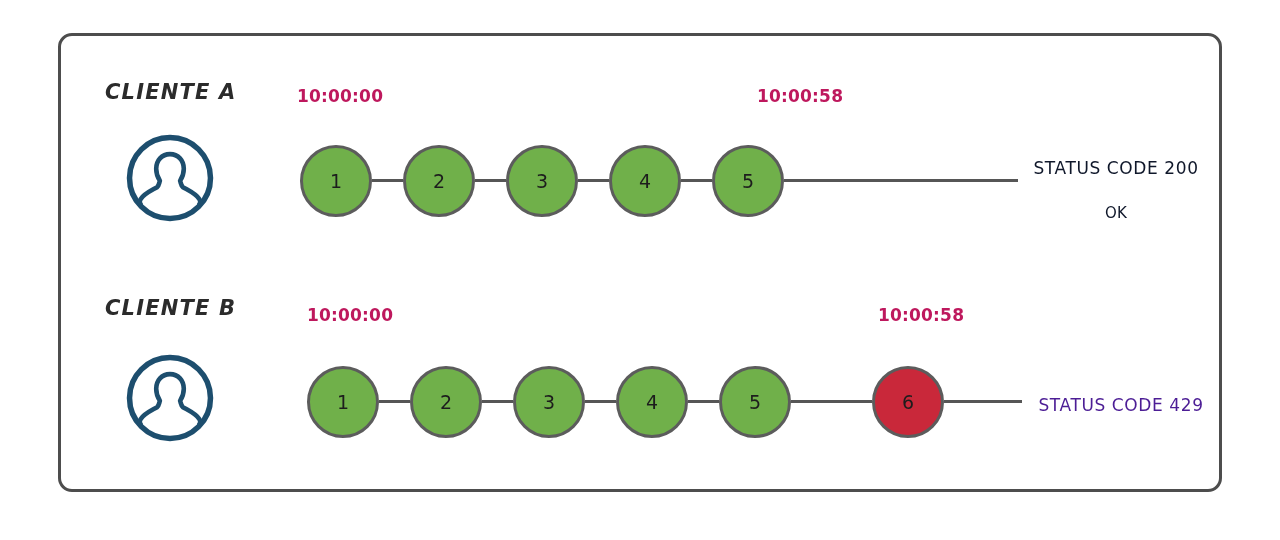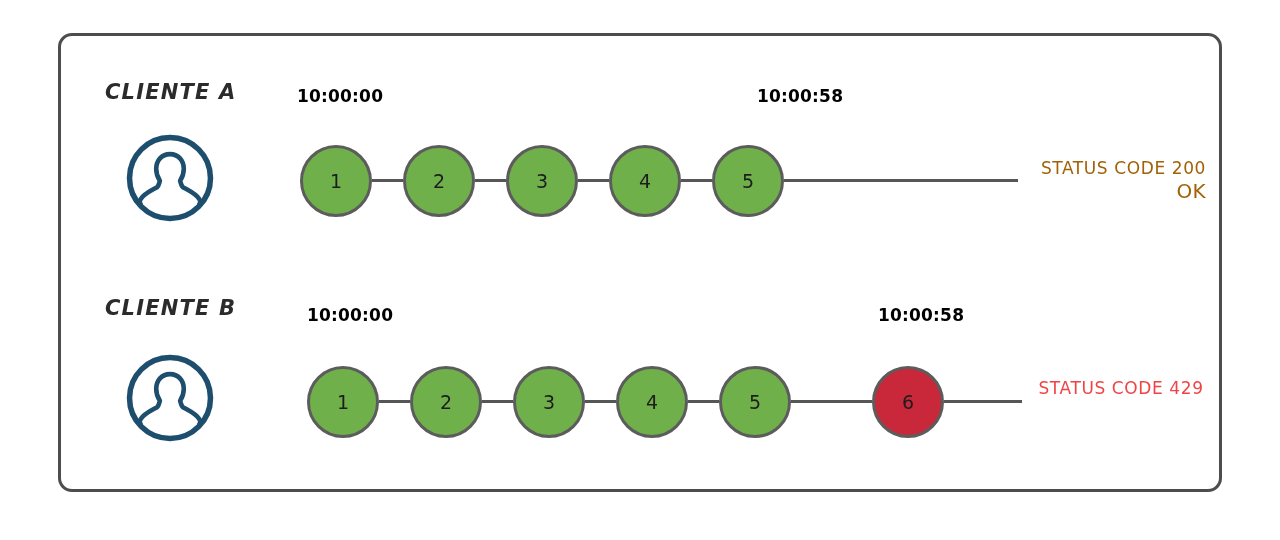--- a/index.html
+++ b/index.html
@@ -50,21 +50,21 @@
   .avatar {
     position: absolute;
     width: 92px;
     height: 92px;
   }
   .timestamp {
     position: absolute;
     font-family: "DejaVu Sans", sans-serif;
     font-size: 17px;
     font-weight: bold;
-    color: #000000;
+    color: #be185d;
     letter-spacing: 0.2px;
     white-space: nowrap;
   }
   .track {
     position: absolute;
     height: 90px;
   }
   .conn {
     position: absolute;
     height: 3px;
@@ -99,22 +99,23 @@
     line-height: 1.25;
     white-space: nowrap;
   }
   .status .line1 {
     display: block;
     font-size: 17px;
     letter-spacing: 0.6px;
   }
   .status .line2 {
     display: block;
-    font-size: 20px;
+    font-size: 15px;
     letter-spacing: 0.3px;
+    margin-top: 25px;
   }
 </style>
 </head>
 <body>
 
 <div id="stage">
 
   <div class="frame"></div>
 
   <div class="row" id="row-client-a" style="top:0;">
@@ -150,21 +151,21 @@
         <span>3</span>
       </div>
       <div class="node node-ok" style="left:309px; background:#70b04a;">
         <span>4</span>
       </div>
       <div class="node node-ok" style="left:412px; background:#70b04a;">
         <span>5</span>
       </div>
     </div>
 
-    <div class="status" style="left:1026px; top:158px; width:180px; color:#a16207;text-align:right;">
+    <div class="status" style="left:1026px; top:158px; width:180px; color:#0f172a;">
       <span class="line1">STATUS CODE 200</span>
       <span class="line2">OK</span>
     </div>
   </div>
 
   <div class="row" id="row-client-b" style="top:0;">
     <div class="client-label" style="left:105px; top:296px;">CLIENTE B</div>
 
     <div class="avatar" style="left:124px; top:352px;">
       <svg viewBox="0 0 100 100" width="92" height="92" aria-hidden="true">
@@ -200,18 +201,18 @@
         <span>4</span>
       </div>
       <div class="node node-ok" style="left:412px; background:#70b04a;">
         <span>5</span>
       </div>
       <div class="node node-error" style="left:565px; background:#c9283a;">
         <span>6</span>
       </div>
     </div>
 
-    <div class="status" style="left:1026px; top:378px; width:190px; color:#ef4444;">
+    <div class="status" style="left:1026px; top:395px; width:190px; color:#4c1d95;">
       <span class="line1">STATUS CODE 429</span>
     </div>
   </div>
 
 </div>
 
 </body></html>

